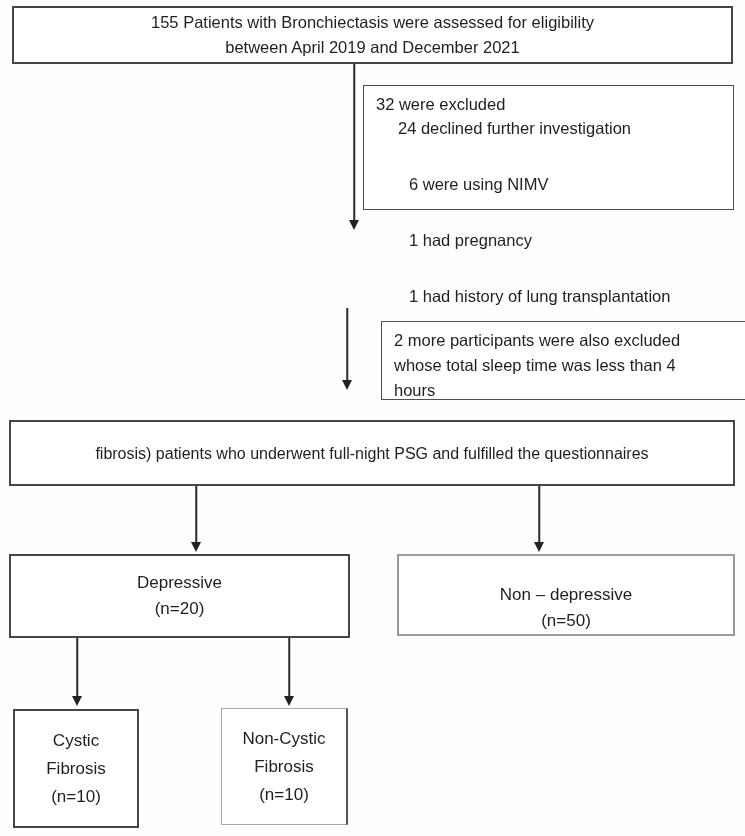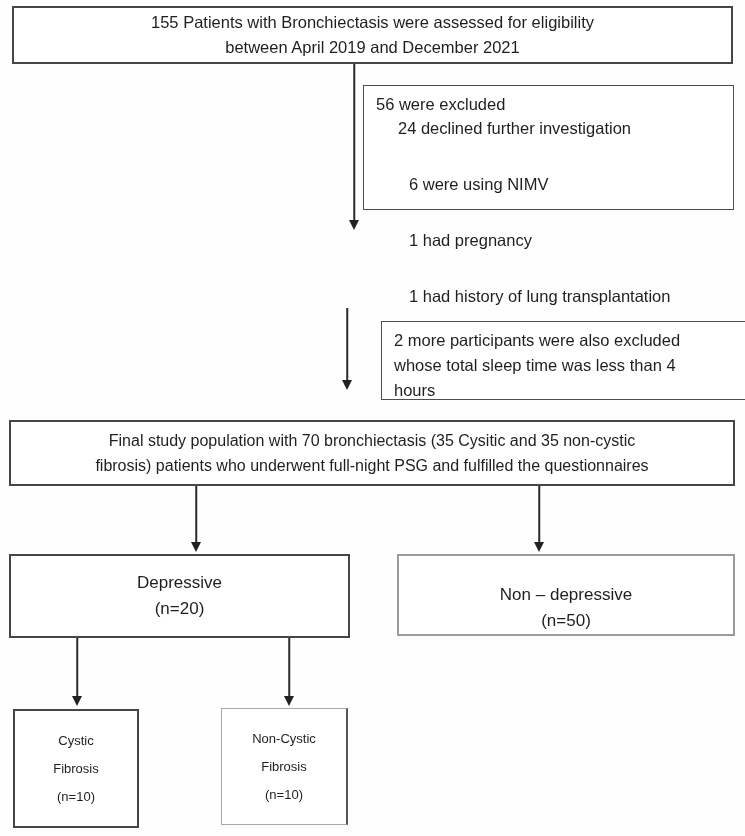--- a/index.html
+++ b/index.html
@@ -40,21 +40,21 @@
     display: flex;
     flex-direction: column;
     align-items: flex-start;
     text-align: left;
   }
   .line { white-space: nowrap; }
   .pad-top-6  { padding-top: 6px; }
   .pad-left-12 { padding-left: 12px; }
   .push-down { }
   .small-box {
-    font-size: 13px;
+    font-size: 17px;
     line-height: 28px;
   }
   .mid-box {
     font-size: 17px;
     line-height: 26px;
   }
   .ind-0 { padding-left: 12px; }
   .ind-1 { padding-left: 34px; }
   .ind-2 { padding-left: 45px; margin-top: 32px; }
   
@@ -92,41 +92,40 @@
     <div class="line">155 Patients with Bronchiectasis were assessed for eligibility</div>
     <div class="line">between April 2019 and December 2021</div>
   </div>
 
   <div class="arrow" style="left:348px; top:64px; height:166px;">
     <div class="shaft"></div>
     <div class="head"></div>
   </div>
 
   <div class="box b-thin leftalign pad-top-6" style="left:363px; top:85px; width:371px; height:125px; line-height:24px;">
-    <div class="line ind-0">56 were excluded</div>
+    <div class="line ind-0">32 were excluded</div>
     <div class="line ind-1">24 declined further investigation</div>
     <div class="line ind-2">6 were using NIMV</div>
     <div class="line ind-2">1 had pregnancy</div>
     <div class="line ind-2">1 had history of lung transplantation</div>
   </div>
 
 
   <div class="arrow" style="left:341px; top:308px; height:82px;">
     <div class="shaft"></div>
     <div class="head"></div>
   </div>
 
   <div class="box b-thin leftalign pad-top-6 pad-left-12" style="left:381px; top:321px; width:369px; height:79px;">
     <div class="line">2 more participants were also excluded</div>
     <div class="line">whose total sleep time was less than 4</div>
     <div class="line">hours</div>
   </div>
 
   <div class="box b-dark centered" style="left:9px; top:420px; width:726px; height:66px; font-size:16px;">
-    <div class="line">Final study population with 70 bronchiectasis (35 Cysitic and 35 non-cystic</div>
     <div class="line">fibrosis) patients who underwent full-night PSG and fulfilled the questionnaires</div>
   </div>
 
   <div class="arrow" style="left:190px; top:486px; height:66px;">
     <div class="shaft"></div>
     <div class="head"></div>
   </div>
 
   <div class="arrow" style="left:533px; top:486px; height:66px;">
     <div class="shaft"></div>

